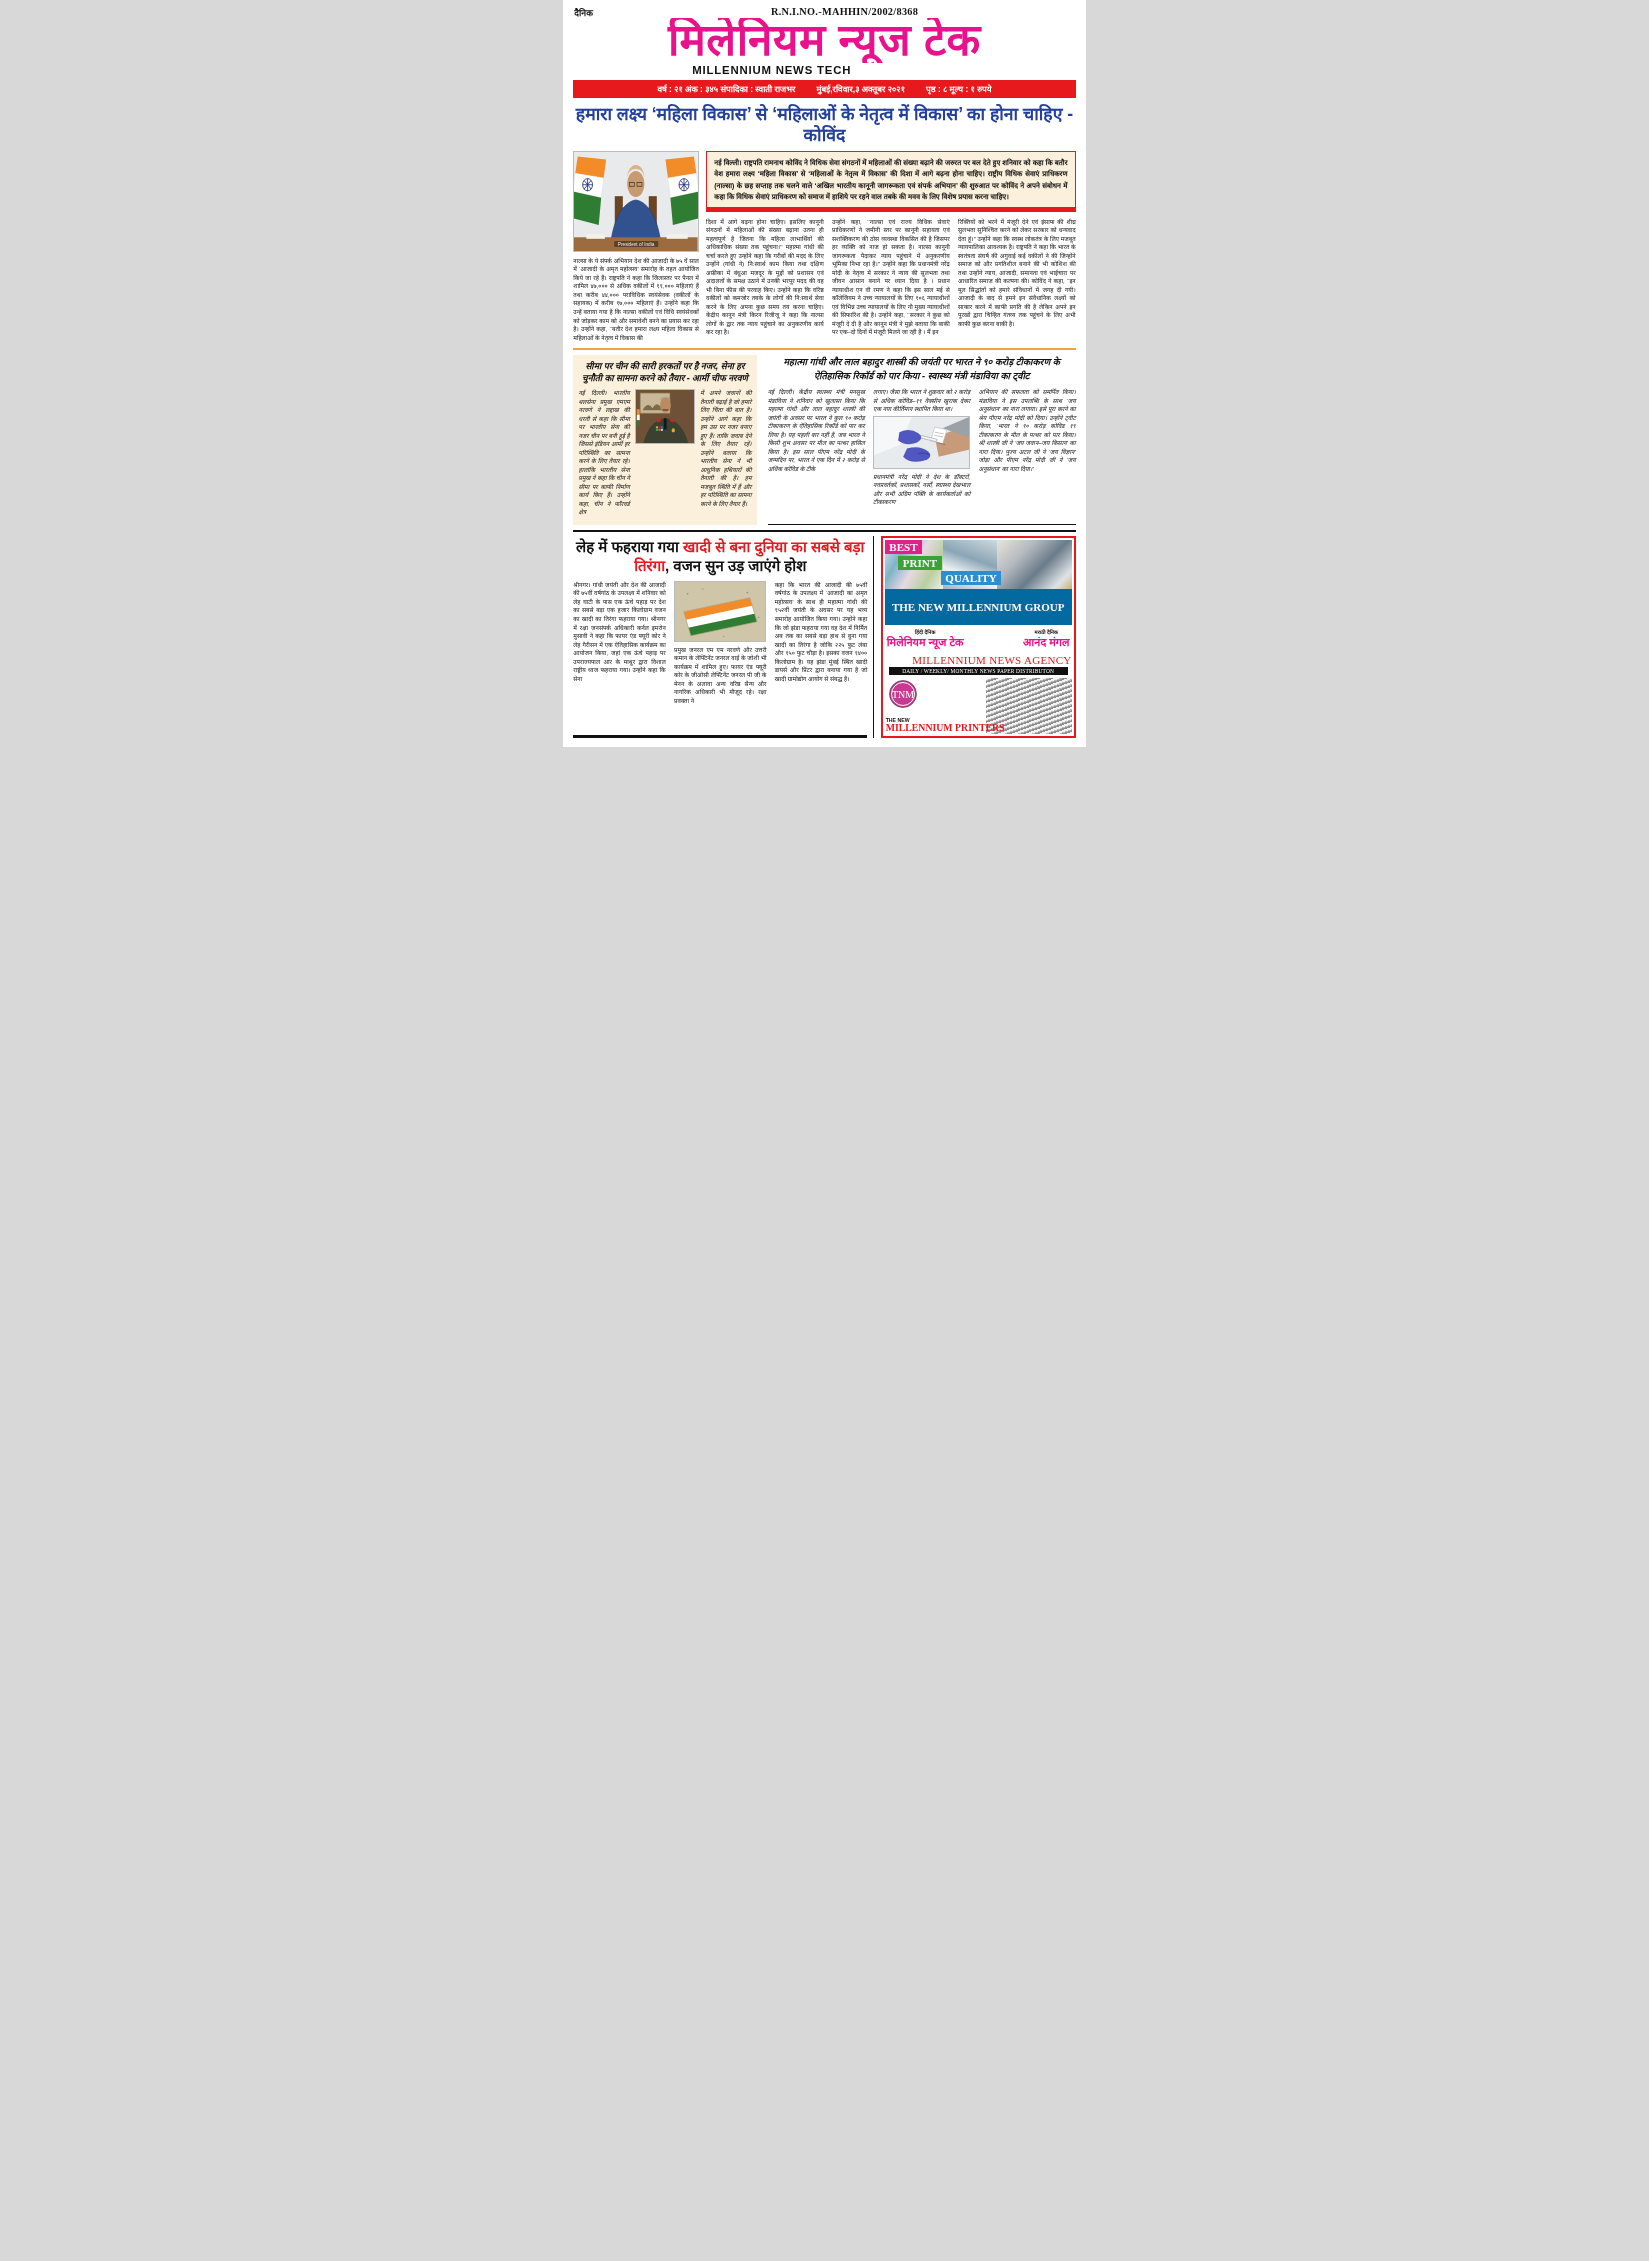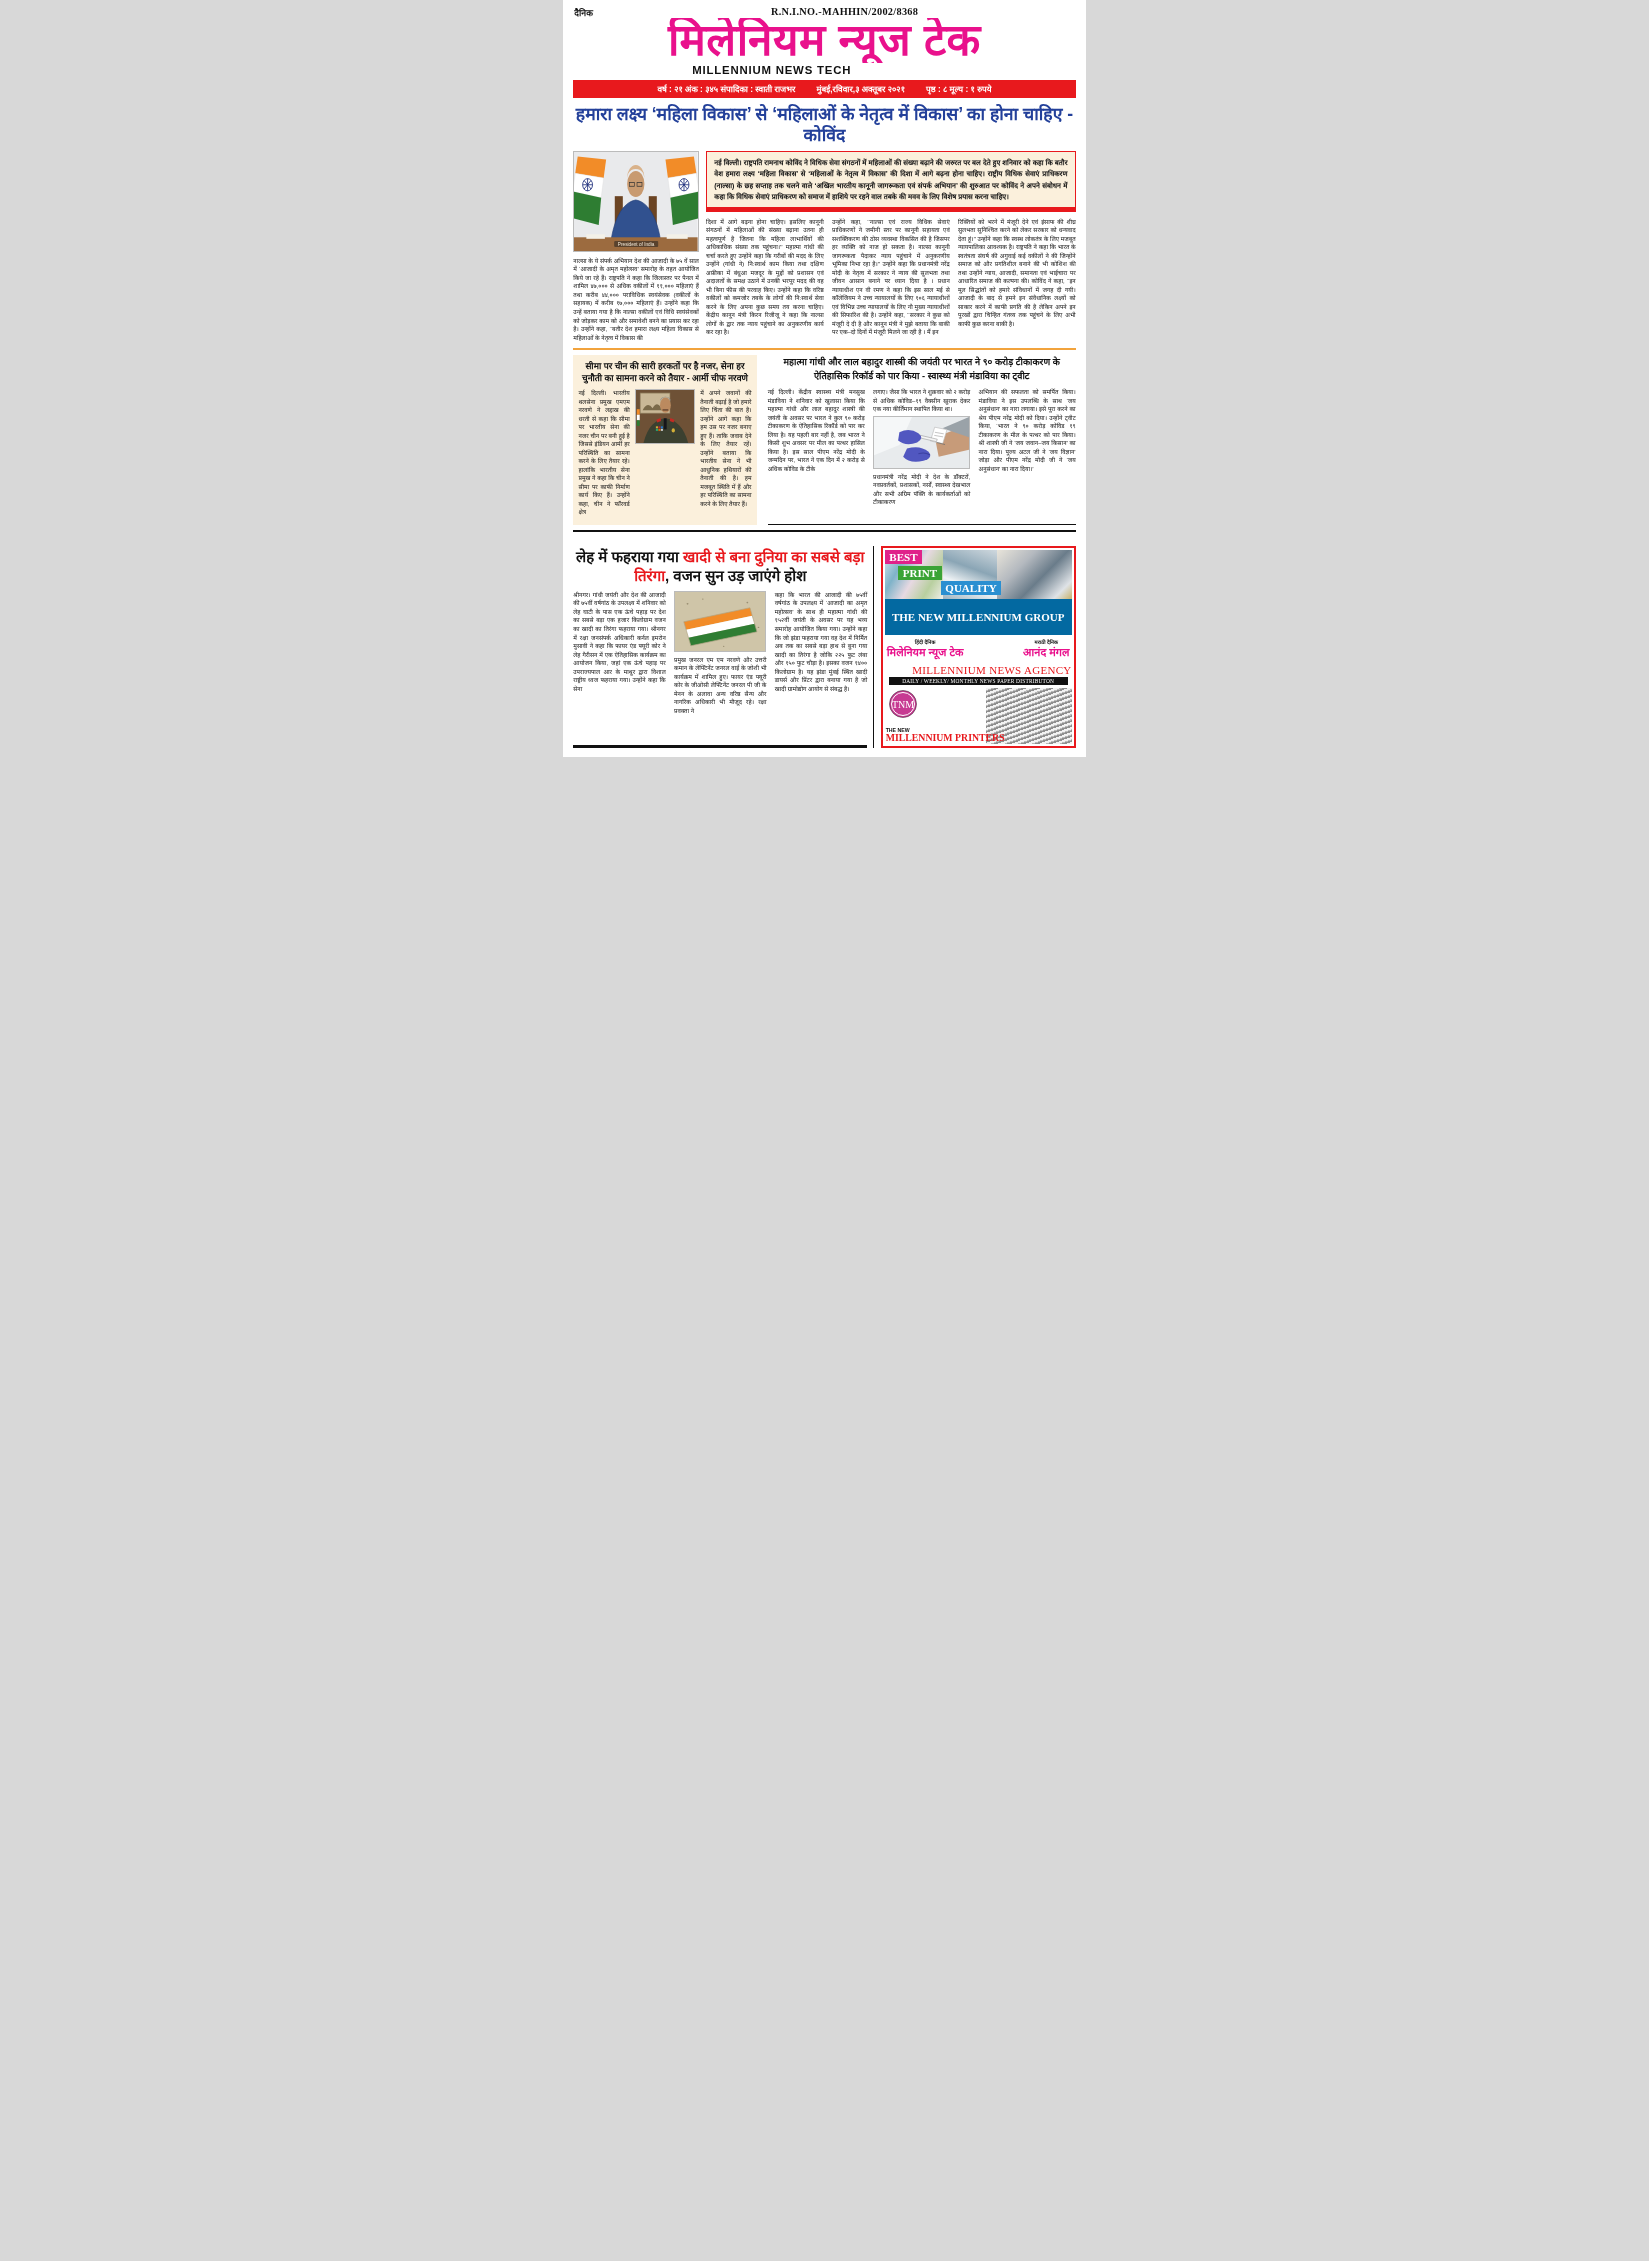--- a/index.html
+++ b/index.html
@@ -36,31 +36,31 @@
   }
   .body { font-size:6px; line-height:1.42; text-align:justify; }
   .s1-left .body { margin-top:5.2px; }
   .s1-right { flex:1; display:flex; flex-direction:column; gap:5.7px; }
   .leadbox { background:#fbf0dc; border:1px solid #e8191d; border-bottom:5.7px solid #e8191d; padding:5.2px 7.2px 4.7px; }
   .leadbox p { font-size:7px; font-weight:bold; line-height:1.62; text-align:justify; }
   .cols3 { display:flex; gap:8.3px; }
   .cols3 > * { flex:1 1 0; min-width:0; }
   .orange-rule { height:1.6px; background:#f2a33c; margin:6.2px 0 5.2px; }
   
-  .middle { display:flex; gap:11px; align-items:stretch; }
+  .middle { display:flex; gap:11px; align-items:stretch;font-style:italic; }
   .army-box { width:36.5%; flex:none; background:#fbf0dc; padding:4.7px 5.2px 5.2px; }
   .army-box h3 { font-size:8.8px; font-weight:800; text-align:center; line-height:1.4; margin-bottom:4.7px; }
   .army-grid { display:grid; grid-template-columns:1fr 60px 1fr; gap:5.2px; }
   .photo-army { height:55px; }
   .vaccine-box { flex:1; display:flex; flex-direction:column; border-bottom:1.6px solid #111; padding-bottom:17px; }
   .vaccine-box h3 { font-size:9.3px; font-weight:800; text-align:center; line-height:1.45; margin:1px 0 5.2px; }
   .photo-vaccine { height:53px; margin:2.6px 0 3.6px; }
   
   .black-rule { height:1.6px; background:#111; margin:5.2px 0 0; }
-  .bottom { display:flex; gap:6.2px; margin-top:14px; }
+  .bottom { display:flex; gap:6.2px; margin-top:4px; }
   .flag-story { width:58.5%; flex:none; border-bottom:3.1px solid #111; padding-bottom:5.2px; }
   .flag-story h3 { font-size:15px; font-weight:800; line-height:1.3; text-align:center; margin:1px 2.1px 5.2px; }
   .head-red { color:#e8191d; }
   .photo-flag { height:61px; margin-bottom:3.6px; }
   .vrule { width:1px; background:#111; flex:none; }
   
   .ad { flex:1; border:2.1px solid #e8191d; padding:2.1px; display:flex; flex-direction:column; background:#fff; }
   .ad-collage { height:49px; position:relative; display:flex; overflow:hidden; }
   .ad-collage .b1 { flex:1.1; background:linear-gradient(120deg,#d9e8ee 0%,#7fb3c9 28%,#e7d9e2 52%,#b8cf9f 76%,#f0eee9 100%); }
   .ad-collage .b2 { flex:1; background:linear-gradient(200deg,#cfd8de,#8aa5b5 40%,#eef2f4 68%,#9fb3c0); }

